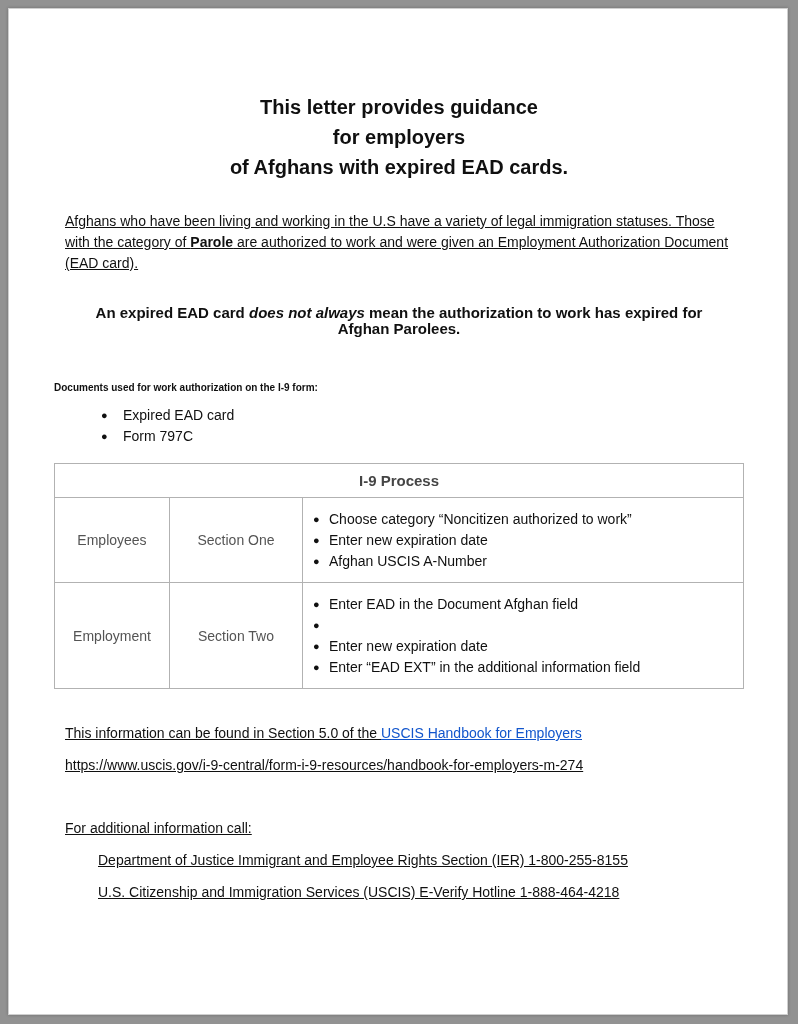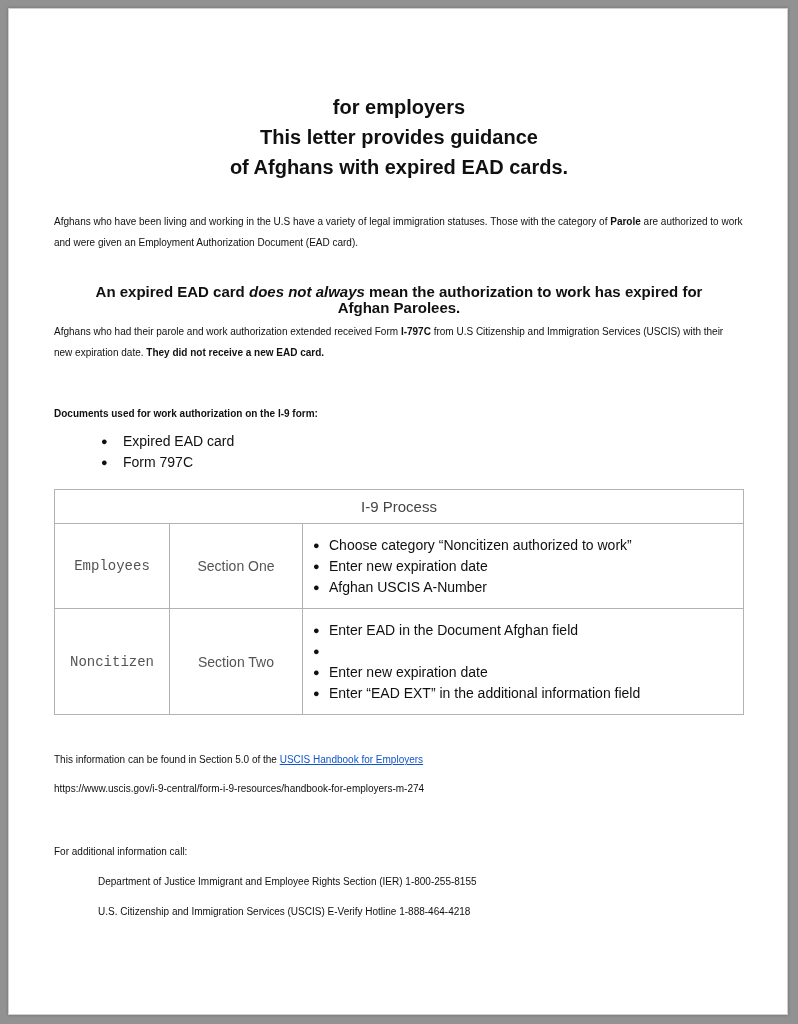--- a/index.html
+++ b/index.html
@@ -15,48 +15,48 @@
   .page{
     position:absolute;left:8px;top:8px;width:780px;height:1007px;
     background:var(--page);border:1px solid #cfcfcf;box-sizing:border-box;
     box-shadow:0 0 3px rgba(0,0,0,0.25);
   }
   .content{padding:0 43px 0 45px;}
   .doc-title{
     margin-top:83px;text-align:center;font-weight:bold;
     font-size:20px;line-height:30px;
   }
-  p, .line{font-size:10px;line-height:21px;margin:0;}
+  p, .line{font-size:14px;line-height:21px;margin:11px;text-decoration:underline;}
   .para-intro{margin-top:29px;}
   .warning-heading{
     margin:31px auto 0 auto;max-width:648px;text-align:center;
     font-weight:bold;font-size:15px;line-height:16px;
   }
   .warning-heading .it{font-style:italic;}
   .para-extension{margin-top:5px;}
   b{font-weight:bold;}
   .docs-heading{
     margin-top:40px;font-weight:bold;font-size:10px;line-height:21px;
   }
   .doc-bullets{margin-top:7px;padding-left:47px;}
   .bullet-row{display:flex;font-size:14px;line-height:21px;}
   .bullet-row .dot{flex:0 0 22px;font-size:11px;}
   .i9-table{
     margin-top:16px;border:1px solid var(--tbl-border);box-sizing:border-box;
   }
   .i9-table-title{
     height:33px;display:flex;align-items:center;justify-content:center;
-    font-weight:normal;font-size:15px;color:var(--tbl-head);
+    font-weight:bold;font-size:15px;color:var(--tbl-head);
   }
   .i9-row{display:flex;border-top:1px solid var(--tbl-border);}
   .i9-row .cell-who,.i9-row .cell-section{
     display:flex;align-items:center;justify-content:center;
     font-size:14px;color:var(--tbl-gray);box-sizing:border-box;
   }
-  .cell-who{flex:0 0 114px;font-family:Liberation Mono, monospace;}
+  .cell-who{flex:0 0 114px;}
   .cell-section{flex:0 0 133px;border-left:1px solid var(--tbl-border);}
   .cell-steps{
     flex:1 1 auto;border-left:1px solid var(--tbl-border);
     display:flex;flex-direction:column;justify-content:center;
     padding:8px 6px 8px 10px;box-sizing:border-box;
   }
   .cell-steps .bullet-row .dot{flex:0 0 16px;}
   .row-one{height:84px;}
   .row-two{height:105px;}
   .ref-line{margin-top:34px;}
@@ -65,30 +65,29 @@
   .contact-heading{margin-top:42px;}
   .contact-line{margin-top:9px;margin-left:44px;}
 </style>
 </head>
 <body>
 
 <div class="page">
   <div class="content">
 
     <div class="doc-title">
+      <div>This letter provides guidance</div>
       <div>for employers</div>
-      <div>This letter provides guidance</div>
       <div>of Afghans with expired EAD cards.</div>
     </div>
 
     <p class="para-intro"><span>Afghans who have been living and working in the U.S have a variety of legal immigration statuses. Those with the category of </span><b>Parole</b><span> are authorized to work and were given an Employment Authorization Document (EAD card).</span></p>
 
     <div class="warning-heading"><span>An expired EAD card </span><span class="it">does not always</span><span> mean the authorization to work has expired for Afghan Parolees.</span></div>
 
-    <p class="para-extension"><span>Afghans who had their parole and work authorization extended received Form </span><b>I-797C</b><span> from U.S Citizenship and Immigration Services (USCIS) with their new expiration date. </span><b>They did not receive a new EAD card.</b></p>
 
     <div class="docs-heading">Documents used for work authorization on the I-9 form:</div>
 
     <div class="doc-bullets">
       <div class="bullet-row">
         <span class="dot">●</span>
         <span>Expired EAD card</span>
       </div>
       <div class="bullet-row">
         <span class="dot">●</span>
@@ -112,21 +111,21 @@
             <span>Enter new expiration date</span>
           </div>
           <div class="bullet-row">
             <span class="dot">●</span>
             <span>Afghan USCIS A-Number</span>
           </div>
         </div>
       </div>
 
       <div class="i9-row row-two">
-        <div class="cell-who">Noncitizen</div>
+        <div class="cell-who">Employment</div>
         <div class="cell-section">Section Two</div>
         <div class="cell-steps">
           <div class="bullet-row">
             <span class="dot">●</span>
             <span>Enter EAD in the Document Afghan field</span>
           </div>
           <div class="bullet-row">
             <span class="dot">●</span>
           </div>
           <div class="bullet-row">

